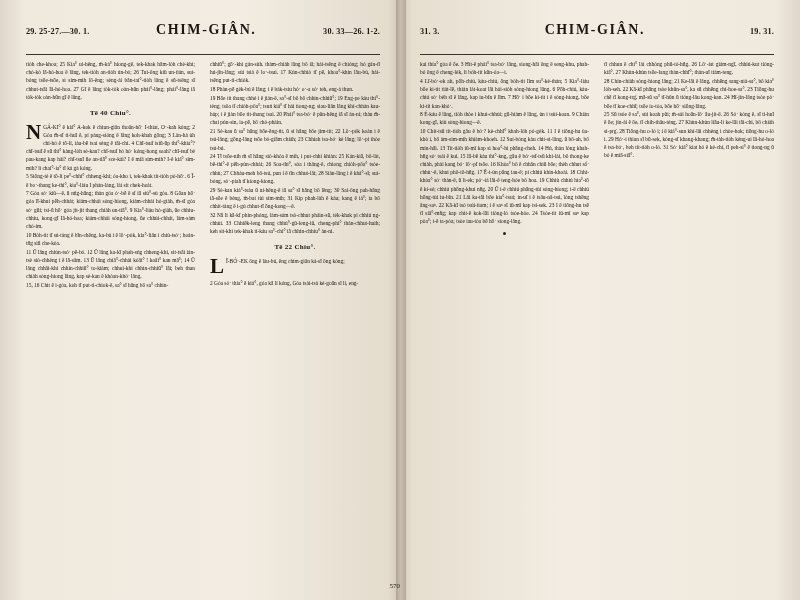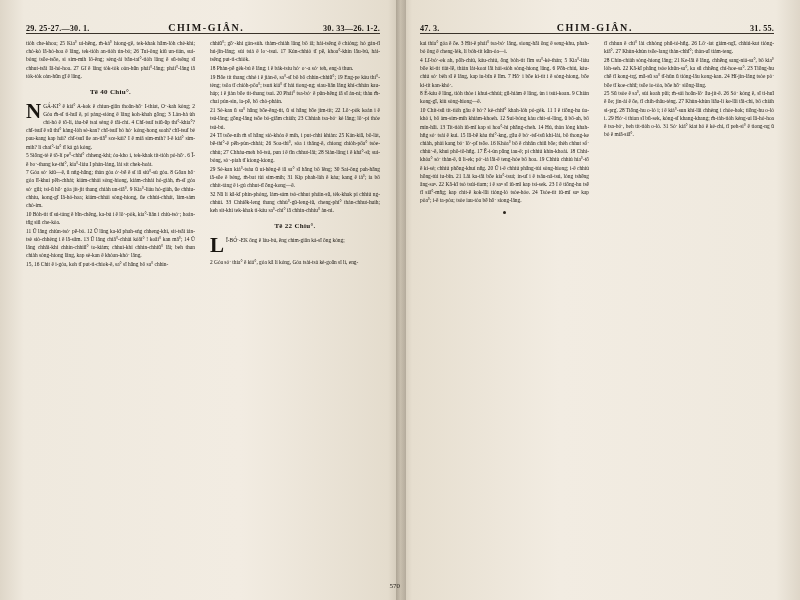--- a/index.html
+++ b/index.html
@@ -44,25 +44,25 @@
     height: 600px;
     background: linear-gradient(to right, rgba(80,70,55,0.30), rgba(80,70,55,0.05) 45%, rgba(80,70,55,0.28));
     pointer-events: none;
   }
   .runhead {
     display: flex;
     justify-content: space-between;
     align-items: baseline;
     font-size: 8.2px;
     letter-spacing: 0.2px;
-    margin-bottom: 0;
+    margin-bottom: 16px;
     color: #1b1713;
   }
   .runhead .center {
-    font-size: 10px;
+    font-size: 14px;
     letter-spacing: 1.6px;
     font-weight: bold;
   }
   .runhead .side {
     font-weight: bold;
     font-size: 8.2px;
   }
   .rule {
     border-top: 1px solid #3a332a;
     margin: 0 0 5px 0;
@@ -158,23 +158,23 @@
         <p class="dropcap-para"><span class="dropcap">L</span><span>Ī-BÓ·-EK ông ê làu-bú, êng chim-giân kà-sī ông kóng;</span></p>
         <p>2 Góa só· thia° ê kiá°, góa kā lí kóng, Góa tsài-tsà kè-goān sî lí, eng-</p>
       </div>
     </div>
 
     <div class="folio left">570</div>
   </div>
 
   <div class="page right">
     <div class="runhead">
-      <span class="side">47. 3.</span>
+      <span class="side">31. 3.</span>
       <span class="center">CHIM-GIÂN.</span>
-      <span class="side">31. 55.</span>
+      <span class="side">19. 31.</span>
     </div>
     <div class="rule"></div>
 
     <div class="cols">
       <div class="col first">
         <p>kai thìa° góa ê ōe.  3 Hit-ê phái° tsa-bó· lâng, siong-hāi ông ê seng-khu, phah-bó ông ê cheng-lèk, lí bòh-tit kūn-óa—i.</p>
         <p>4 Lī-bó·-ek ah, pōh-chiú, kàu-chiú, ōng bòh-tit lîm su°-kè-thàn;  5 Kia°-liáu bōe kì-tit tiàt-lē, thiàn làt-koat lāi hái-siòh sòng-hiong lâng.  6 Pōh-chiú, kàu-chiú só· bèh sī ê lâng, kap iu-bîn ê lîm.  7 Hō· i bōe kì-tit i ê sòng-hiong, bōe kì-tit kan-khó·.</p>
         <p>8 É-káu ê lâng, tiòh thòe i khui-chhùi; gū-hiám ê lâng, ùn i tsùi-koan.  9 Chiàn kong-gī, kiù sòng-hiong—ê.</p>
         <p>10 Chit-tsū tit-tiòh gâu ê bó·? kè-chhī° khah-lóh pó-gèk.  11 I ê tiōng-hu ùa-khò i, bô àm-sím-mih khiàm-khoeh.  12 Sui-bóng kàu chit-sì-lâng, ū bô-ah, bô mín-hāi.  13 Tit-tiòh iû-mî kap si hoa°-hí phāng-cheh.  14 Hú, thàn lóng khah-hn̄g só· tsài ê kuí.  15 Iā-bē kàu thi°-kng, gāu ê bó·-tsī-tsū khí-lài, bô thong-ke chiàh, phài kang bó· lô·-pī tsōe.  16 Khòa° bô ê chhân chiū bōe; thèh chhut số· chhù·-ê, khui phô-tô-hn̂g.  17 Ē-i-ún pāng iau-ê; pí chhiú khin-khoài.  18 Chhì-khòa° só· thàn-ê, ū li-ek; pó·-iá lāi-ê teng-hóe bô hoa.  19 Chhiù chhiú hìa°-tō ê ki-sè; chhiú phōng-khuí nn̄g.  20 Ū i-ê chhiú phāng-tùi sòng-hiong; i-ê chhiú hōng-tùi iu-bîn.  21 Lâi ka-tāi bōe kia°-tsuí; in-uī i ê tsâu-nâ-tsú, lóng tshēng âng-saⁿ.  22 Kā-kī tsò tsúi-tiam; i ê saⁿ sī iû-mî kap tsí-sek.  23 I ê tiōng-hu tsē tī siâ°-mn̂g; kap chit-ê kok-lāi tióng-ló tsòe-hóe.  24 Tsòe-tit iû-mî saⁿ kap pòa°; i-ê ta-pòa; tsòe iau-tòa bē hō· siong-lâng.</p>
         <div class="dot"></div>

